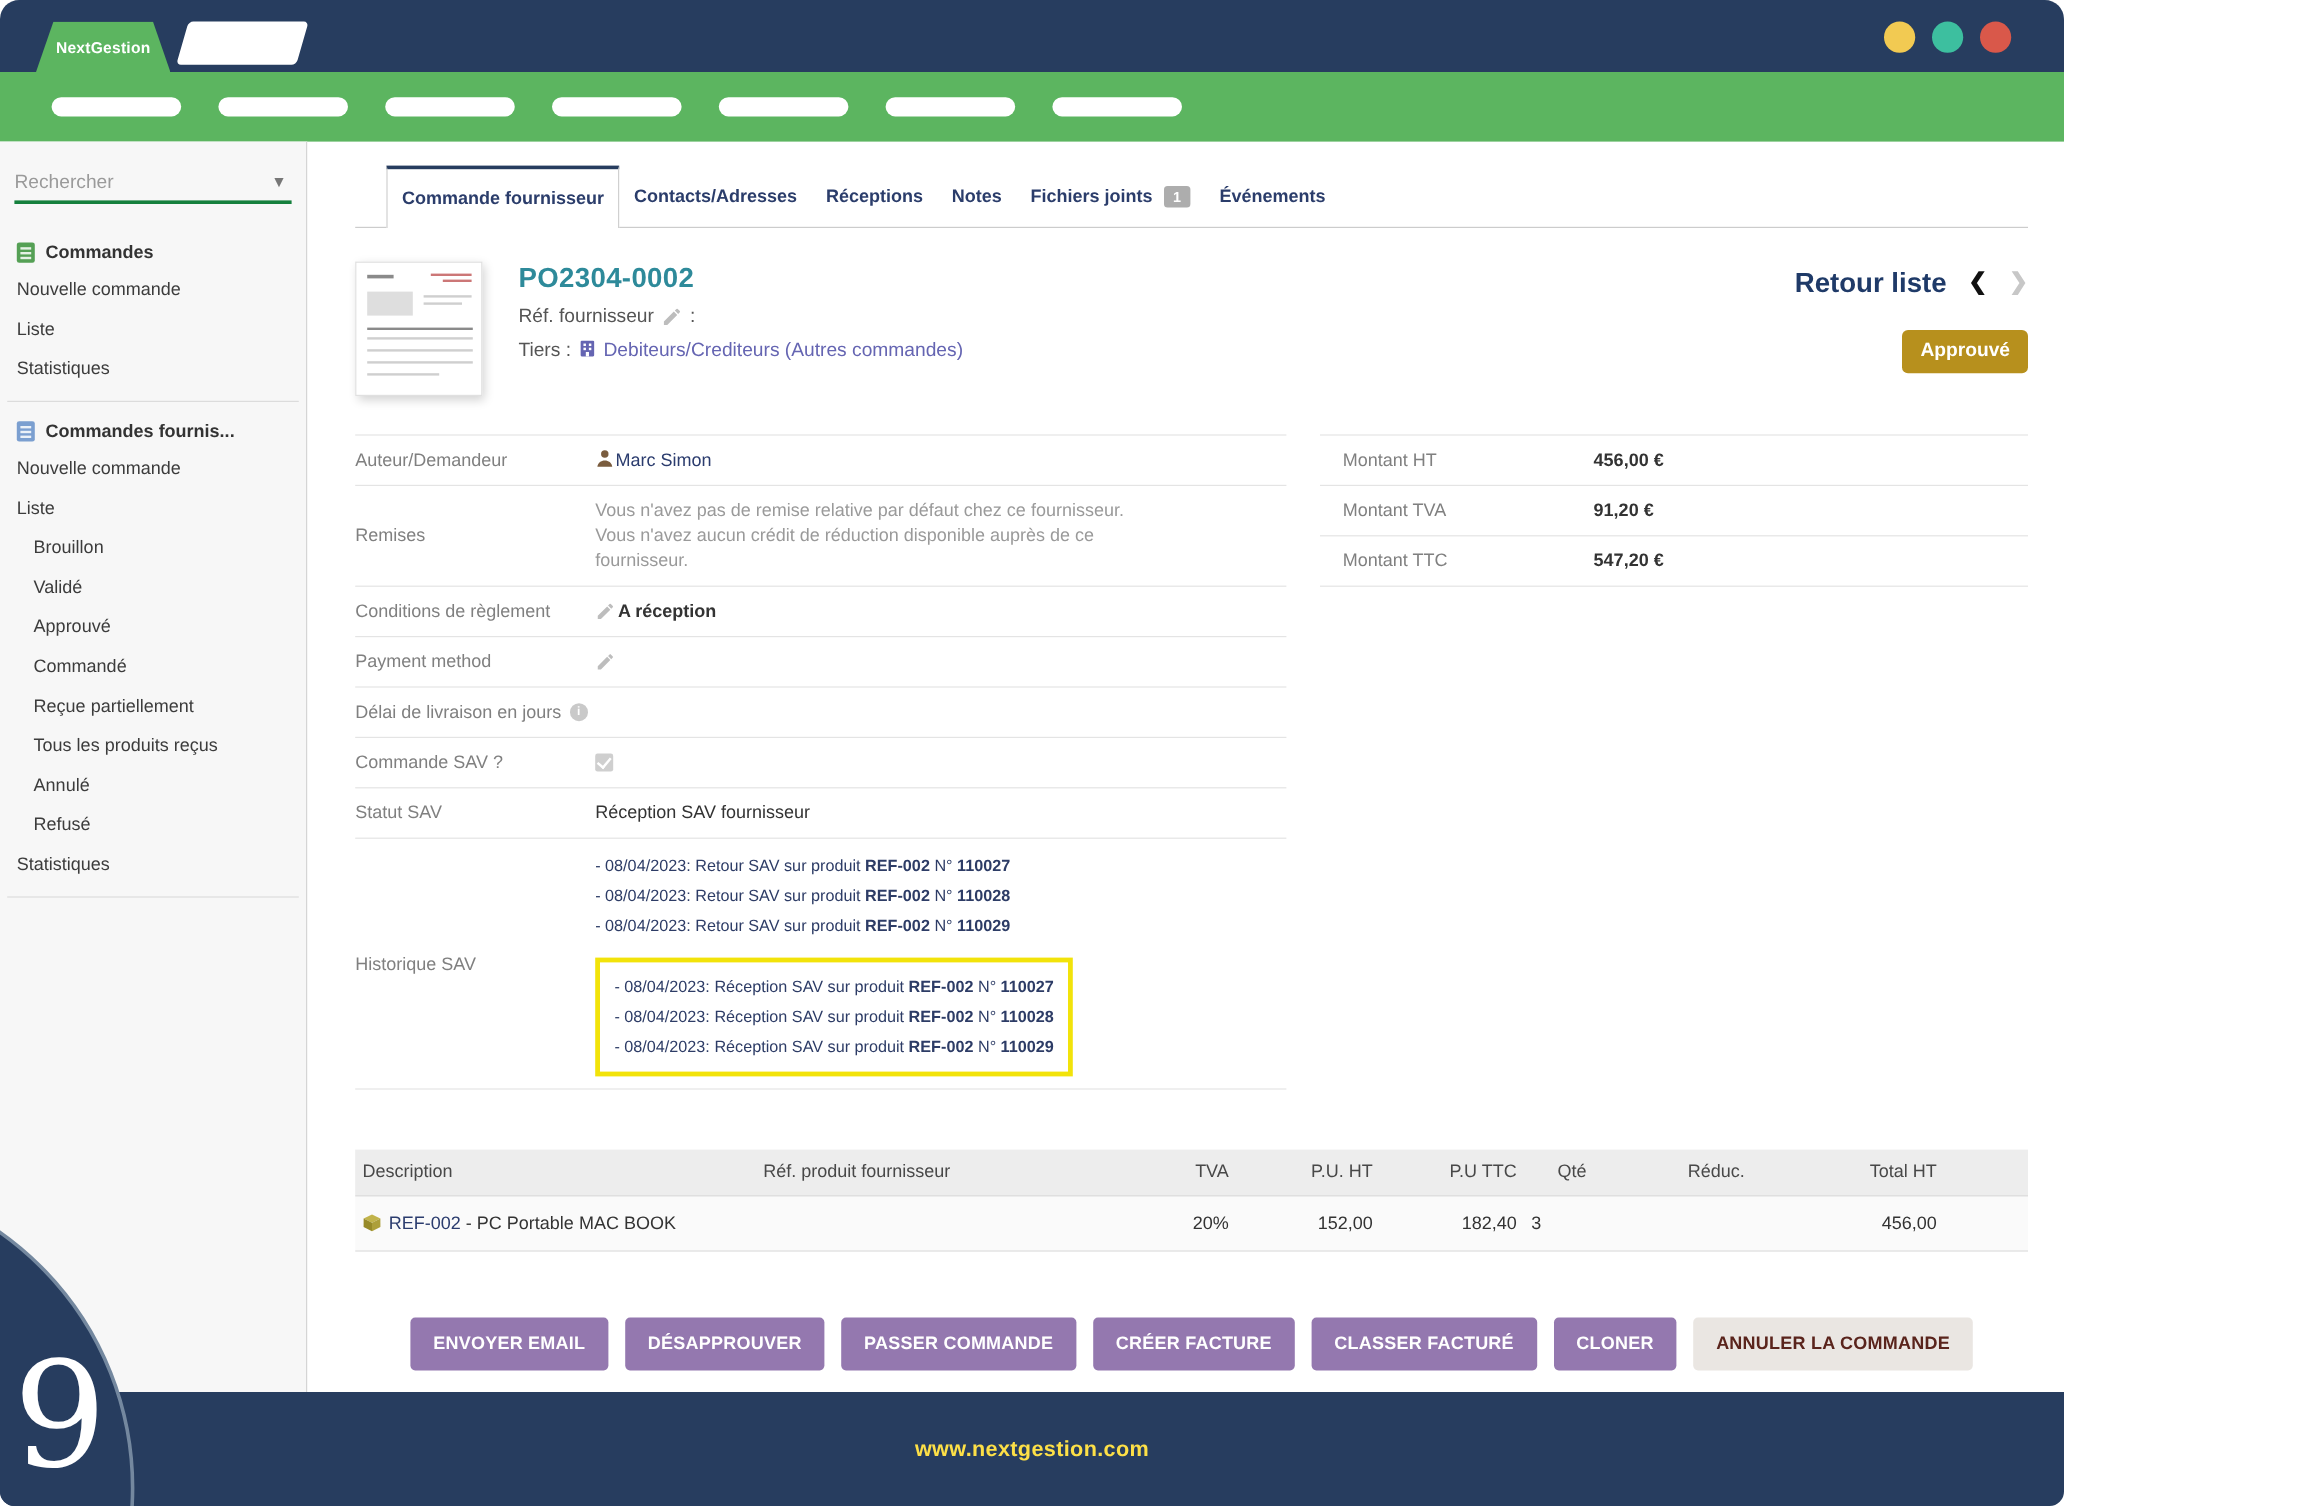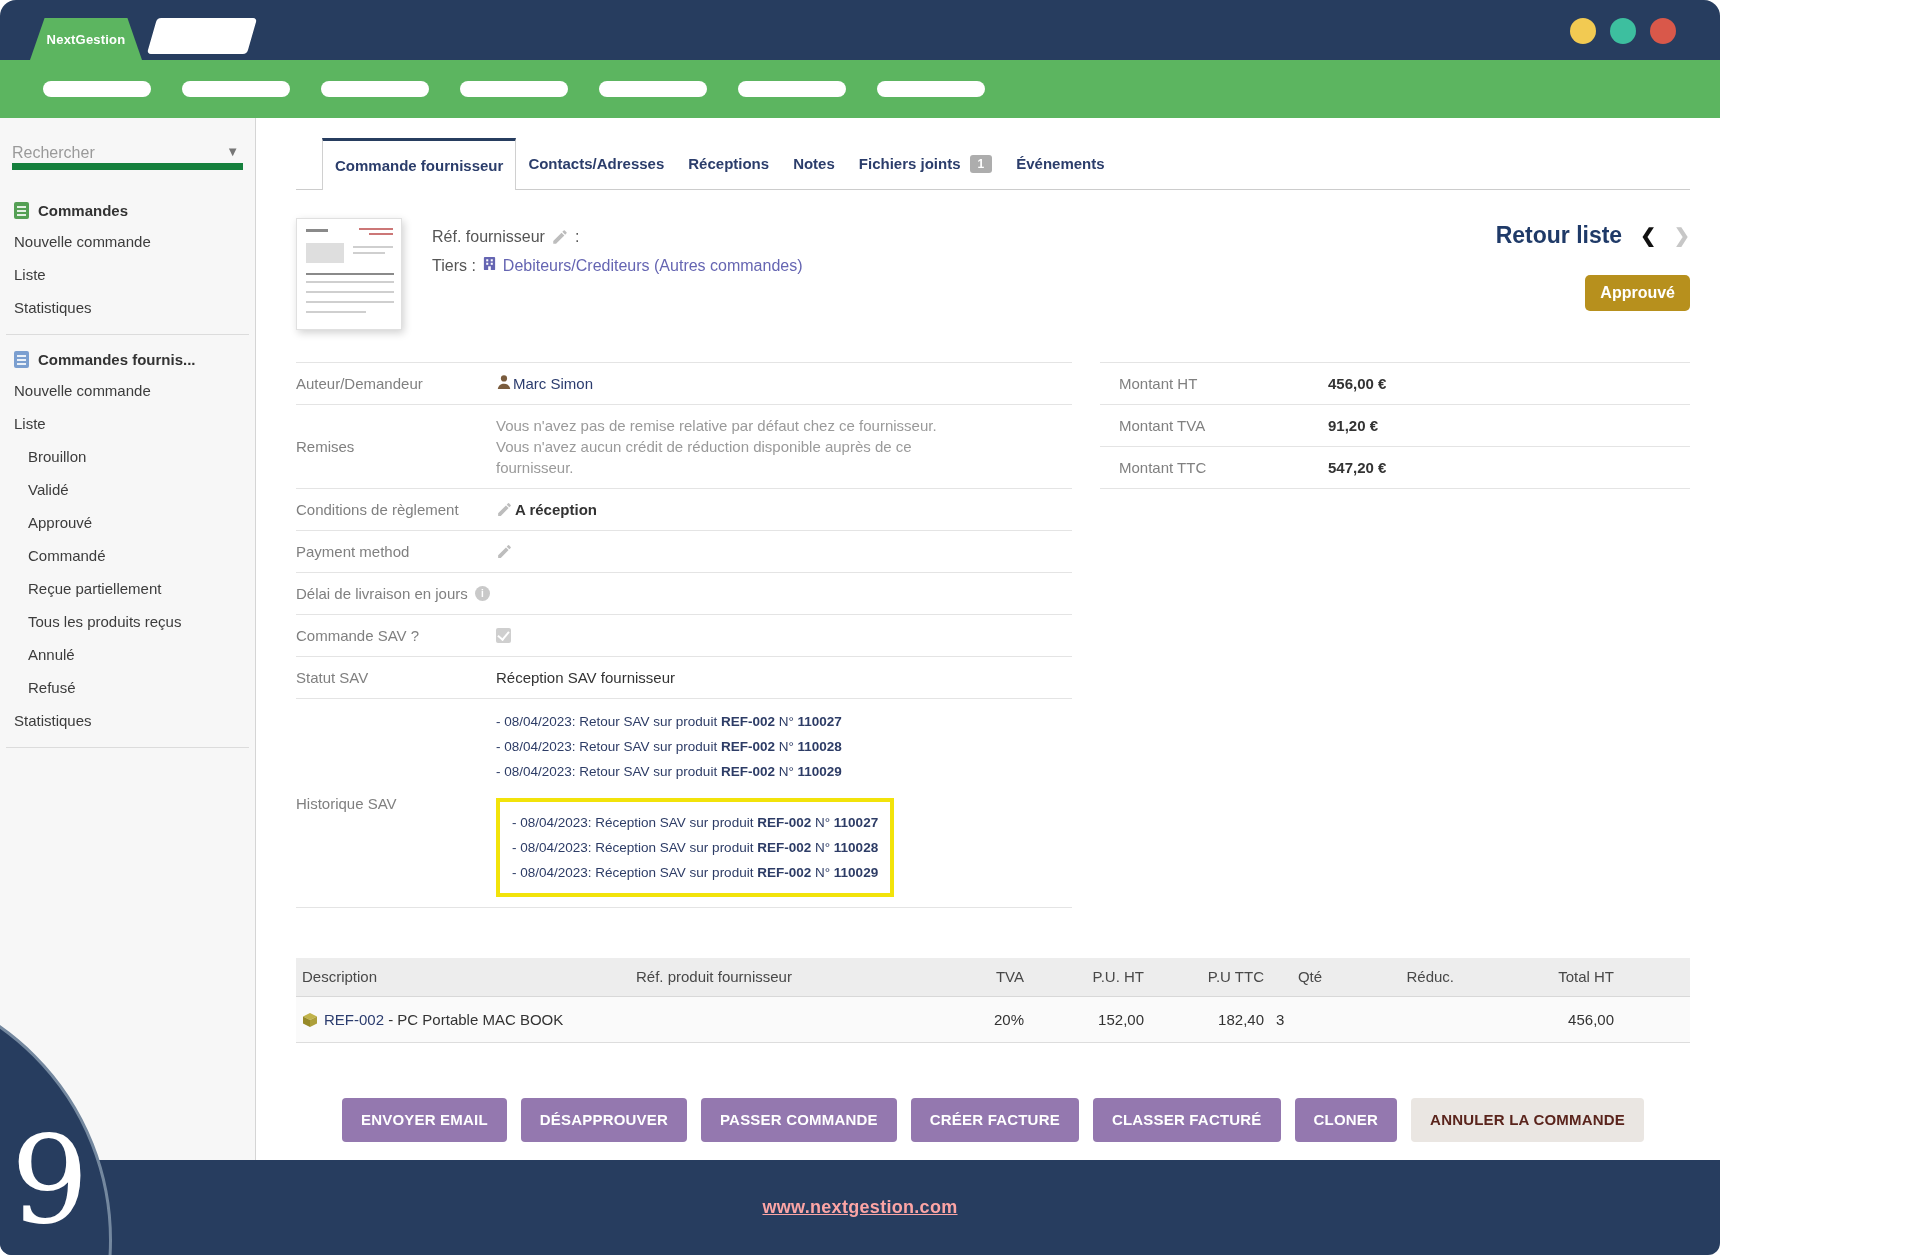--- a/index.html
+++ b/index.html
@@ -22,21 +22,21 @@
 
   
   .menubar { height:58px; background:#5cb560; display:flex; align-items:center; padding-left:43px; gap:31px; flex:0 0 auto; }
   .menu-pill { width:108px; height:16px; background:#fff; border-radius:8px; }
 
   
   .bodyrow { flex:1 1 auto; display:flex; min-height:0; }
 
   
   .sidebar { width:256px; background:#f7f7f7; border-right:1px solid #d5d5d5; padding-top:20px; flex:0 0 auto; }
-  .searchbox { margin:0 12px 26px 12px; position:relative; border-bottom:7px solid #15803d; height:32px; }
+  .searchbox { margin:0 12px 26px 12px; position:relative; border-bottom:3px solid #15803d; height:32px; }
   .searchbox input { width:100%; height:30px; border:none; background:transparent; outline:none;
                      font-family:"Liberation Sans",sans-serif; font-size:16px; color:#555; }
   .searchbox input::placeholder { color:#9a9a9a; }
   .searchbox .caret { position:absolute; right:4px; top:6px; color:#777; font-size:13px; }
   .side-section-title { display:flex; align-items:center; gap:9px; padding:6px 14px; font-size:15px;
                         font-weight:bold; color:#333; cursor:pointer; }
   .side-item { padding:6px 14px; font-size:15px; color:#3c3c3c; line-height:21px; cursor:pointer; }
   .side-item.sub { padding-left:28px; }
   .side-divider { border:none; border-top:1px solid #dcdcdc; margin:10px 6px; }
   .doc-icon { width:15px; height:17px; border-radius:2px; position:relative; flex:0 0 auto; }
@@ -120,21 +120,21 @@
 
   
   .actions { display:flex; justify-content:center; gap:14px; margin-top:55px; }
   .btn { height:44px; border:none; border-radius:4px; padding:0 19px; font-family:"Liberation Sans",sans-serif;
          font-size:15px; font-weight:bold; letter-spacing:.2px; cursor:pointer; }
   .btn.purple { background:#9478af; color:#fff; }
   .btn.cancel { background:#eae6e2; color:#5a241c; }
 
   
   .footer { height:95px; background:#273d5f; flex:0 0 auto; display:flex; align-items:center; justify-content:center; }
-  .footer span { color:#fca5a5; font-size:18px; font-weight:600; letter-spacing:.3px;text-decoration:underline; }
+  .footer span { color:#fde047; font-size:18px; font-weight:600; letter-spacing:.3px; }
 
   
   .corner-circle { position:absolute; left:-412px; top:978px; width:524px; height:524px; border-radius:50%;
                    background:#273d5f; border:3px solid #74889f; z-index:5; }
   .corner-num { position:absolute; left:420px; top:138px; color:#fff; font-family:"DejaVu Serif", serif;
                 font-size:122px; line-height:1; font-weight:400; }
 </style>
 </head>
 <body>
 
@@ -242,20 +242,21 @@
           <span class="blk" style="left:9px;top:24px;width:38px;height:20px"></span>
           <span class="l" style="left:56px;top:27px;width:40px"></span>
           <span class="l" style="left:56px;top:33px;width:32px"></span>
           <span class="l dk" style="left:9px;top:54px;width:88px;height:2px"></span>
           <span class="l" style="left:9px;top:62px;width:88px"></span>
           <span class="l" style="left:9px;top:72px;width:88px"></span>
           <span class="l" style="left:9px;top:82px;width:88px"></span>
           <span class="l" style="left:9px;top:92px;width:60px"></span>
         </div>
         <div class="po-head-text">
+          <div class="po-title">PO2304-0002</div>
           <div class="po-line">
             <span>Réf. fournisseur</span>
             <span class="pencil">
               <svg viewBox="0 0 24 24" width="18" height="18">
                   <path fill="#bdbdbd" d="M3 17.25V21h3.75L17.8 9.94l-3.75-3.75L3 17.25zM20.7 7.04c.39-.39.39-1.02 0-1.41l-2.34-2.34a1 1 0 0 0-1.41 0l-1.83 1.83 3.75 3.75 1.83-1.83z"></path>
                 </svg>
             </span>
             <span>:</span>
           </div>
           <div class="po-line">

